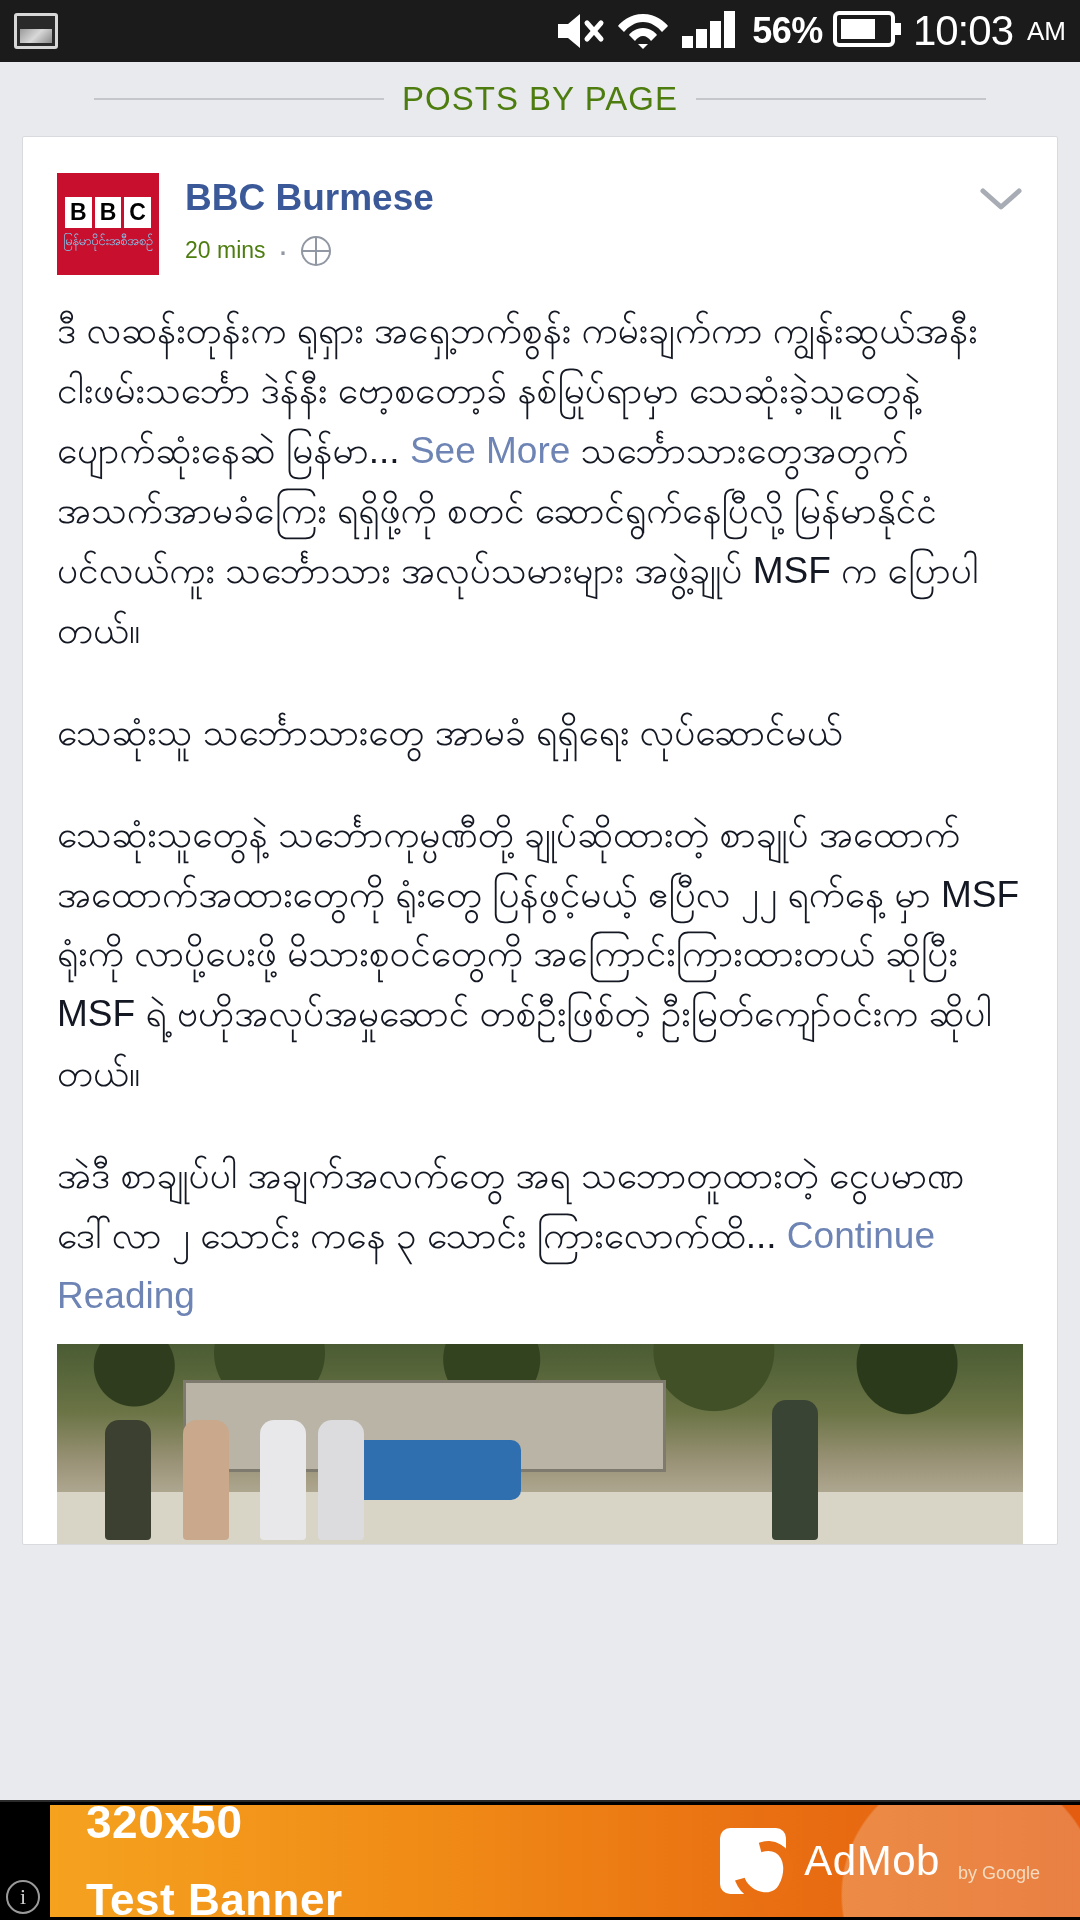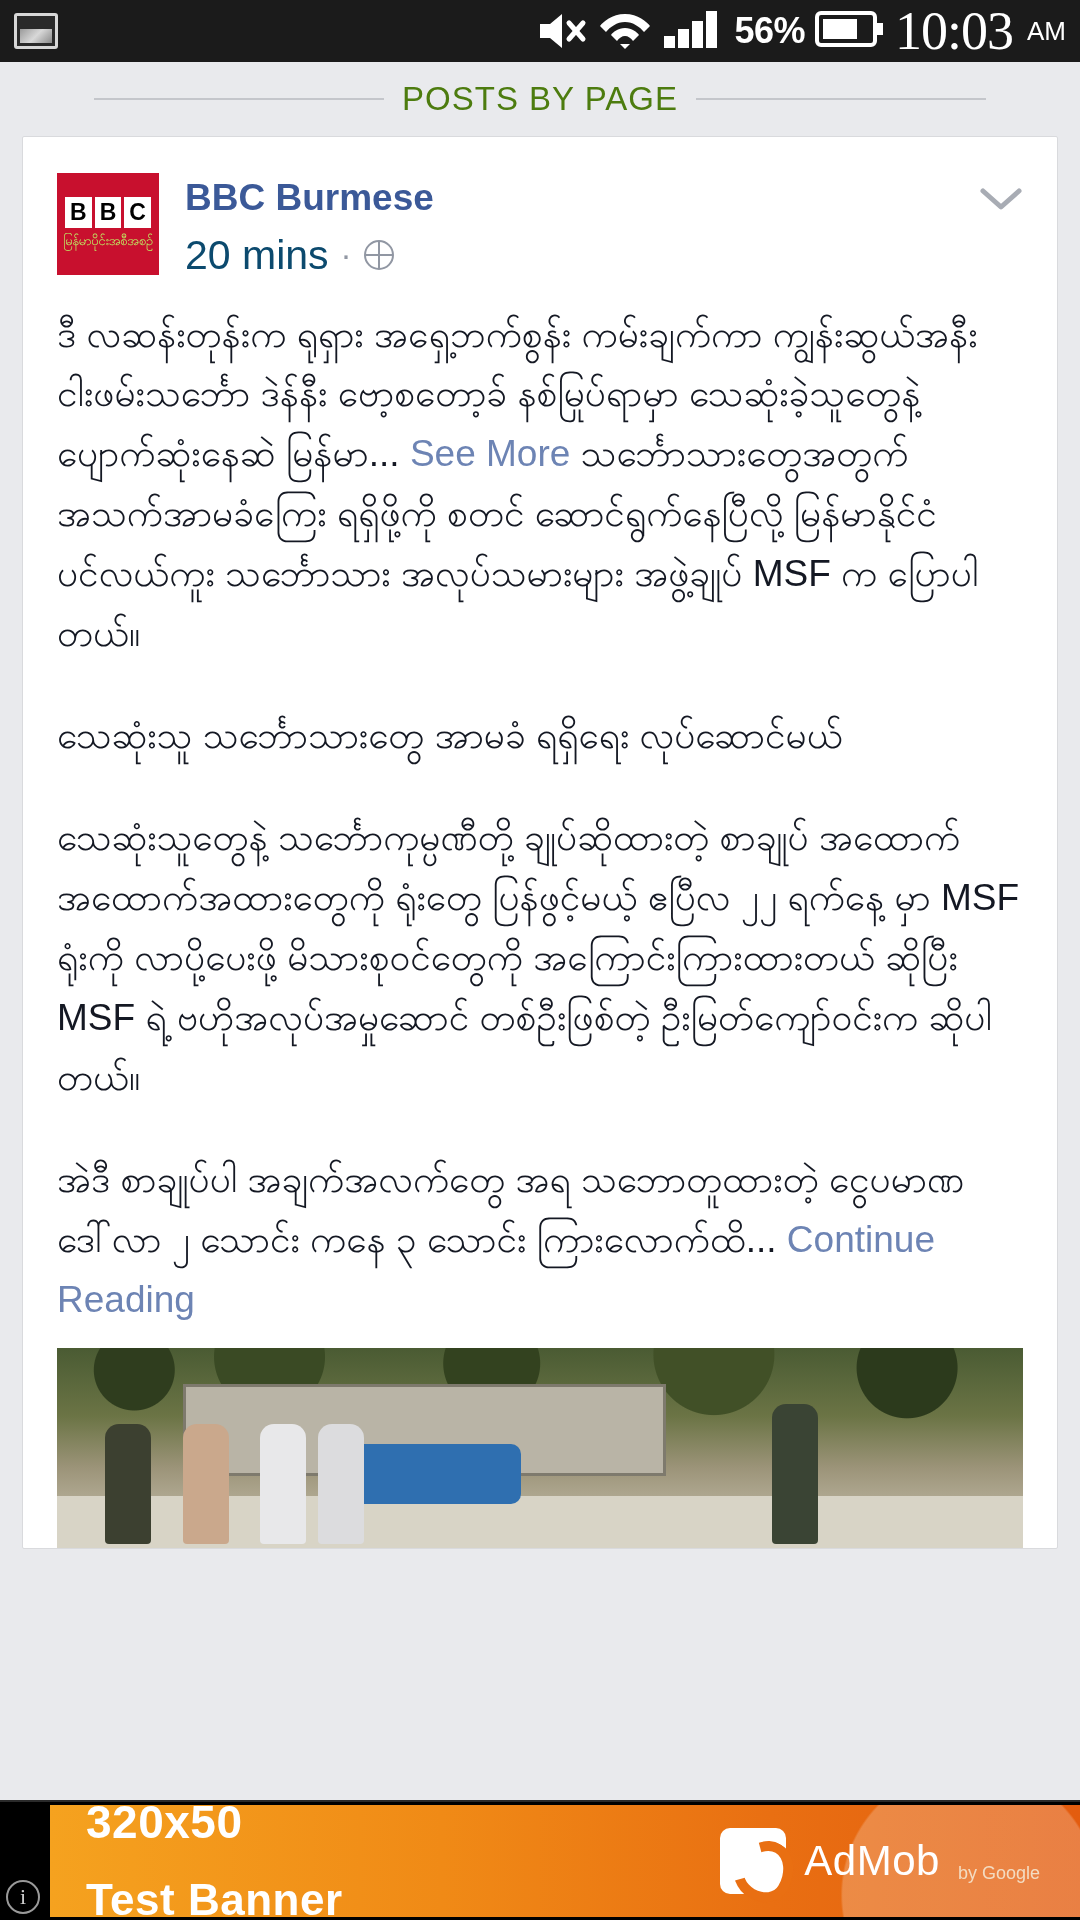--- a/index.html
+++ b/index.html
@@ -37,24 +37,23 @@
     height: 14px;
     background: linear-gradient(135deg, #9a9a9a 0%, #d8d8d8 50%, #8a8a8a 100%);
   }
   .mute-icon { display: flex; align-items: center; }
   .battery-pct {
     font-size: 36px;
     font-weight: bold;
     letter-spacing: -0.5px;
   }
   .clock {
-    font-size: 54px;
+    font-size: 42px;
     font-weight: normal;
     letter-spacing: -1px;
-    font-family: Liberation Serif, serif;
   }
   .clock-ampm {
     font-size: 26px;
     margin-left: 4px;
   }
 
   
   .section-header {
     height: 74px;
     display: flex;
@@ -106,21 +105,21 @@
   }
   .avatar .bbc-blocks span {
     background: #ffffff;
     color: #000000;
     font-weight: bold;
     font-size: 23px;
     line-height: 1;
     padding: 4px 5px;
   }
   .avatar .bbc-sub {
-    color: #bef264;
+    color: #7dd3fc;
     font-size: 13px;
     letter-spacing: -0.3px;
     white-space: nowrap;
   }
   .head-text {
     margin-left: 26px;
     flex: 1;
     padding-top: 4px;
   }
   .page-name {
@@ -129,22 +128,22 @@
     color: #3b5998;
     line-height: 1.15;
   }
   .meta-row {
     display: flex;
     align-items: center;
     gap: 12px;
     margin-top: 12px;
   }
   .meta-time {
-    font-size: 41px;
-    color: #0c4a6e;
+    font-size: 23px;
+    color: #4d7c0f;
   }
   .meta-dot {
     font-size: 33px;
     color: #9197a3;
   }
   .globe-icon {
     width: 30px; height: 30px;
     border: 2px solid #9197a3;
     border-radius: 50%;
     position: relative;

